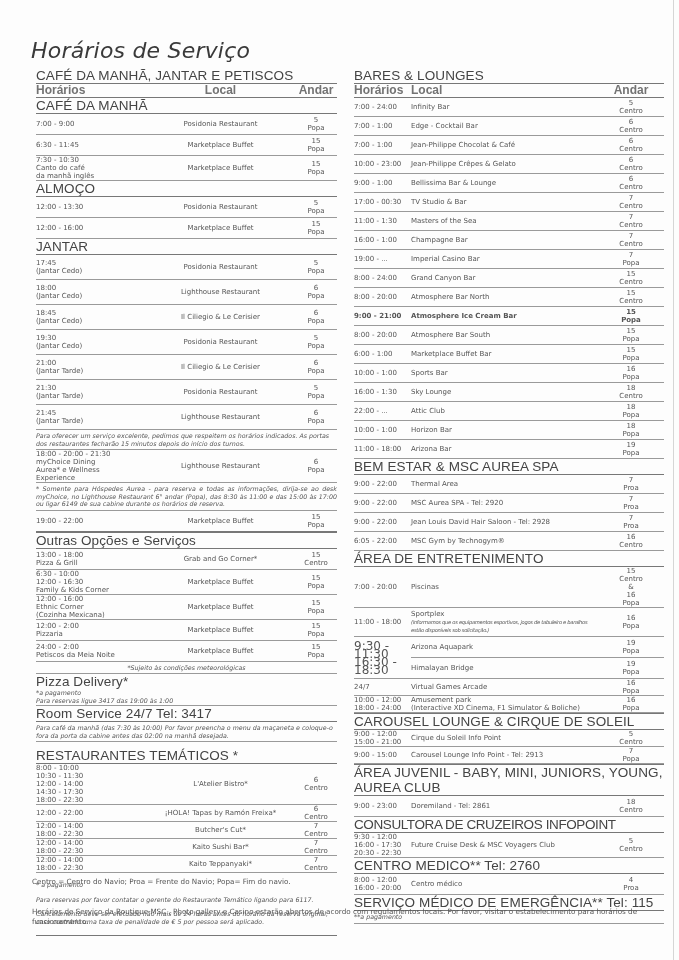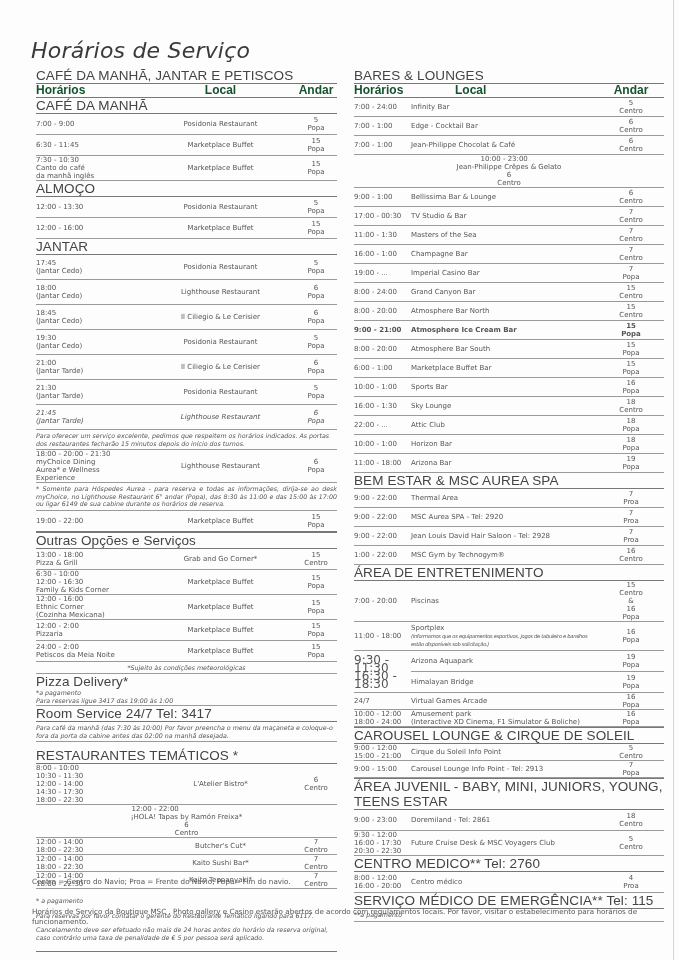--- a/index.html
+++ b/index.html
@@ -17,21 +17,21 @@
   .col.right { left:354px; width:310px; }
 
   .section-title {
     font-family:"Liberation Sans", sans-serif; font-weight:normal; color:#444;
     font-size:12.5px; line-height:14px; border-bottom:1px solid #777;
     letter-spacing:0.1px;
   }
   .big { font-size:13.5px; line-height:15px; }
   .head-row {
     display:flex; font-family:"Liberation Sans", sans-serif; font-weight:bold;
-    font-size:12px; color:#14532d; border-bottom:1px solid #777; line-height:13px;gap:44px;
+    font-size:12px; color:#737373; border-bottom:1px solid #777; line-height:13px;
   }
   .row {
     display:flex; align-items:center; border-bottom:1px solid #9a9a9a;
     font-size:7px; color:#555; line-height:8px; min-height:20px;
   }
   .left .c1 { width:110px; }
   .left .c2 { flex:1; text-align:center; }
   .left .c3 { width:42px; text-align:center; }
   .right .c1 { width:57px; }
   .right .c2 { flex:1; text-align:left; }
@@ -119,21 +119,21 @@
       <div class="row" style="min-height: 24px;">
         <span class="c1"><span>21:00</span><br><span>(Jantar Tarde)</span></span>
         <span class="c2"><span>Il Ciliegio &amp; Le Cerisier</span></span>
         <span class="c3"><span>6</span><br><span>Popa</span></span>
       </div>
       <div class="row" style="min-height: 24px;">
         <span class="c1"><span>21:30</span><br><span>(Jantar Tarde)</span></span>
         <span class="c2"><span>Posidonia Restaurant</span></span>
         <span class="c3"><span>5</span><br><span>Popa</span></span>
       </div>
-      <div class="row" style="min-height: 24px; font-style: italic;">
+      <div class="row" style="min-height: 24px;">
         <span class="c1"><span>21:45</span><br><span>(Jantar Tarde)</span></span>
         <span class="c2"><span>Lighthouse Restaurant</span></span>
         <span class="c3"><span>6</span><br><span>Popa</span></span>
       </div>
     </div>
   <div class="note bl">Para oferecer um serviço excelente, pedimos que respeitem os horários indicados. As portas dos restaurantes fecharão 15 minutos depois do início dos turnos.</div>
   <div class="row" style="min-height:30px">
     <span class="c1"><span>18:00 - 20:00 - 21:30</span><br><span>myChoice Dining</span><br><span>Aurea* e Wellness</span><br><span>Experience</span></span>
     <span class="c2">Lighthouse Restaurant</span>
     <span class="c3"><span>6</span><br><span>Popa</span></span>
@@ -182,21 +182,21 @@
   <div class="note bl" style="border-top:1px solid #777">Para café da manhã (das 7:30 às 10:00) Por favor preencha o menu da maçaneta e coloque-o fora da porta da cabine antes das 02:00 na manhã desejada.</div>
 
   <div class="gap"></div>
   <div class="section-title big">RESTAURANTES TEMÁTICOS *</div>
   <div id="tema-rows">
       <div class="row" style="min-height: 16px; gap: 31px;">
         <span class="c1"><span>8:00 - 10:00</span><br><span>10:30 - 11:30</span><br><span>12:00 - 14:00</span><br><span>14:30 - 17:30</span><br><span>18:00 - 22:30</span></span>
         <span class="c2"><span>L'Atelier Bistro*</span></span>
         <span class="c3"><span>6</span><br><span>Centro</span></span>
       </div>
-      <div class="row" style="min-height: 16px; flex-direction: column;">
+      <div class="row" style="min-height: 16px;">
         <span class="c1"><span>12:00 - 22:00</span></span>
         <span class="c2"><span>¡HOLA! Tapas by Ramón Freixa*</span></span>
         <span class="c3"><span>6</span><br><span>Centro</span></span>
       </div>
       <div class="row" style="min-height: 16px;">
         <span class="c1"><span>12:00 - 14:00</span><br><span>18:00 - 22:30</span></span>
         <span class="c2"><span>Butcher's Cut*</span></span>
         <span class="c3"><span>7</span><br><span>Centro</span></span>
       </div>
       <div class="row" style="min-height: 16px;">
@@ -232,21 +232,21 @@
       <div class="row" style="min-height: 18px;">
         <span class="c1"><span>7:00 - 1:00</span></span>
         <span class="c2"><span>Edge - Cocktail Bar</span></span>
         <span class="c3"><span>6</span><br><span>Centro</span></span>
       </div>
       <div class="row" style="min-height: 18px;">
         <span class="c1"><span>7:00 - 1:00</span></span>
         <span class="c2"><span>Jean-Philippe Chocolat &amp; Café</span></span>
         <span class="c3"><span>6</span><br><span>Centro</span></span>
       </div>
-      <div class="row" style="min-height: 18px; flex-direction: column;">
+      <div class="row" style="min-height: 18px;">
         <span class="c1"><span>10:00 - 23:00</span></span>
         <span class="c2"><span>Jean-Philippe Crêpes &amp; Gelato</span></span>
         <span class="c3"><span>6</span><br><span>Centro</span></span>
       </div>
       <div class="row" style="min-height: 18px;">
         <span class="c1"><span>9:00 - 1:00</span></span>
         <span class="c2"><span>Bellissima Bar &amp; Lounge</span></span>
         <span class="c3"><span>6</span><br><span>Centro</span></span>
       </div>
       <div class="row" style="min-height: 18px;">
@@ -332,21 +332,21 @@
         <span class="c1"><span>9:00 - 22:00</span></span>
         <span class="c2"><span>MSC Aurea SPA - Tel: 2920</span></span>
         <span class="c3"><span>7</span><br><span>Proa</span></span>
       </div>
       <div class="row" style="min-height: 18px;">
         <span class="c1"><span>9:00 - 22:00</span></span>
         <span class="c2"><span>Jean Louis David Hair Saloon - Tel: 2928</span></span>
         <span class="c3"><span>7</span><br><span>Proa</span></span>
       </div>
       <div class="row" style="min-height: 18px;">
-        <span class="c1"><span>1:00 - 22:00</span></span>
+        <span class="c1"><span>6:05 - 22:00</span></span>
         <span class="c2"><span>MSC Gym by Technogym®</span></span>
         <span class="c3"><span>16</span><br><span>Centro</span></span>
       </div>
     </div>
 
   <div class="section-title big">ÁREA DE ENTRETENIMENTO</div>
   <div class="row" style="min-height:40px">
     <span class="c1">7:00 - 20:00</span>
     <span class="c2">Piscinas</span>
     <span class="c3"><span>15</span><br><span>Centro</span><br><span>&amp;</span><br><span>16</span><br><span>Popa</span></span>
@@ -385,27 +385,28 @@
     <span class="c1"><span>9:00 - 12:00</span><br><span>15:00 - 21:00</span></span>
     <span class="c2">Cirque du Soleil Info Point</span>
     <span class="c3"><span>5</span><br><span>Centro</span></span>
   </div>
   <div class="row small-row">
     <span class="c1">9:00 - 15:00</span>
     <span class="c2">Carousel Lounge Info Point - Tel: 2913</span>
     <span class="c3"><span>7</span><br><span>Popa</span></span>
   </div>
 
-  <div class="section-title big" style="border-top:1px solid #777">ÁREA JUVENIL - BABY, MINI, JUNIORS, YOUNG, TEENS ESTAR</div>
+  <div class="section-title big" style="border-top:1px solid #777">ÁREA JUVENIL - BABY, MINI, JUNIORS, YOUNG, AUREA CLUB</div>
   <div class="row">
     <span class="c1">9:00 - 23:00</span>
     <span class="c2">Doremiland - Tel: 2861</span>
     <span class="c3"><span>18</span><br><span>Centro</span></span>
   </div>
 
+  <div class="section-title big" style="letter-spacing:-0.4px">CONSULTORA DE CRUZEIROS INFOPOINT</div>
   <div class="row">
     <span class="c1"><span>9:30 - 12:00</span><br><span>16:00 - 17:30</span><br><span>20:30 - 22:30</span></span>
     <span class="c2">Future Cruise Desk &amp; MSC Voyagers Club</span>
     <span class="c3"><span>5</span><br><span>Centro</span></span>
   </div>
 
   <div class="section-title big">CENTRO MEDICO** Tel: 2760</div>
   <div class="row">
     <span class="c1"><span>8:00 - 12:00</span><br><span>16:00 - 20:00</span></span>
     <span class="c2">Centro médico</span>

